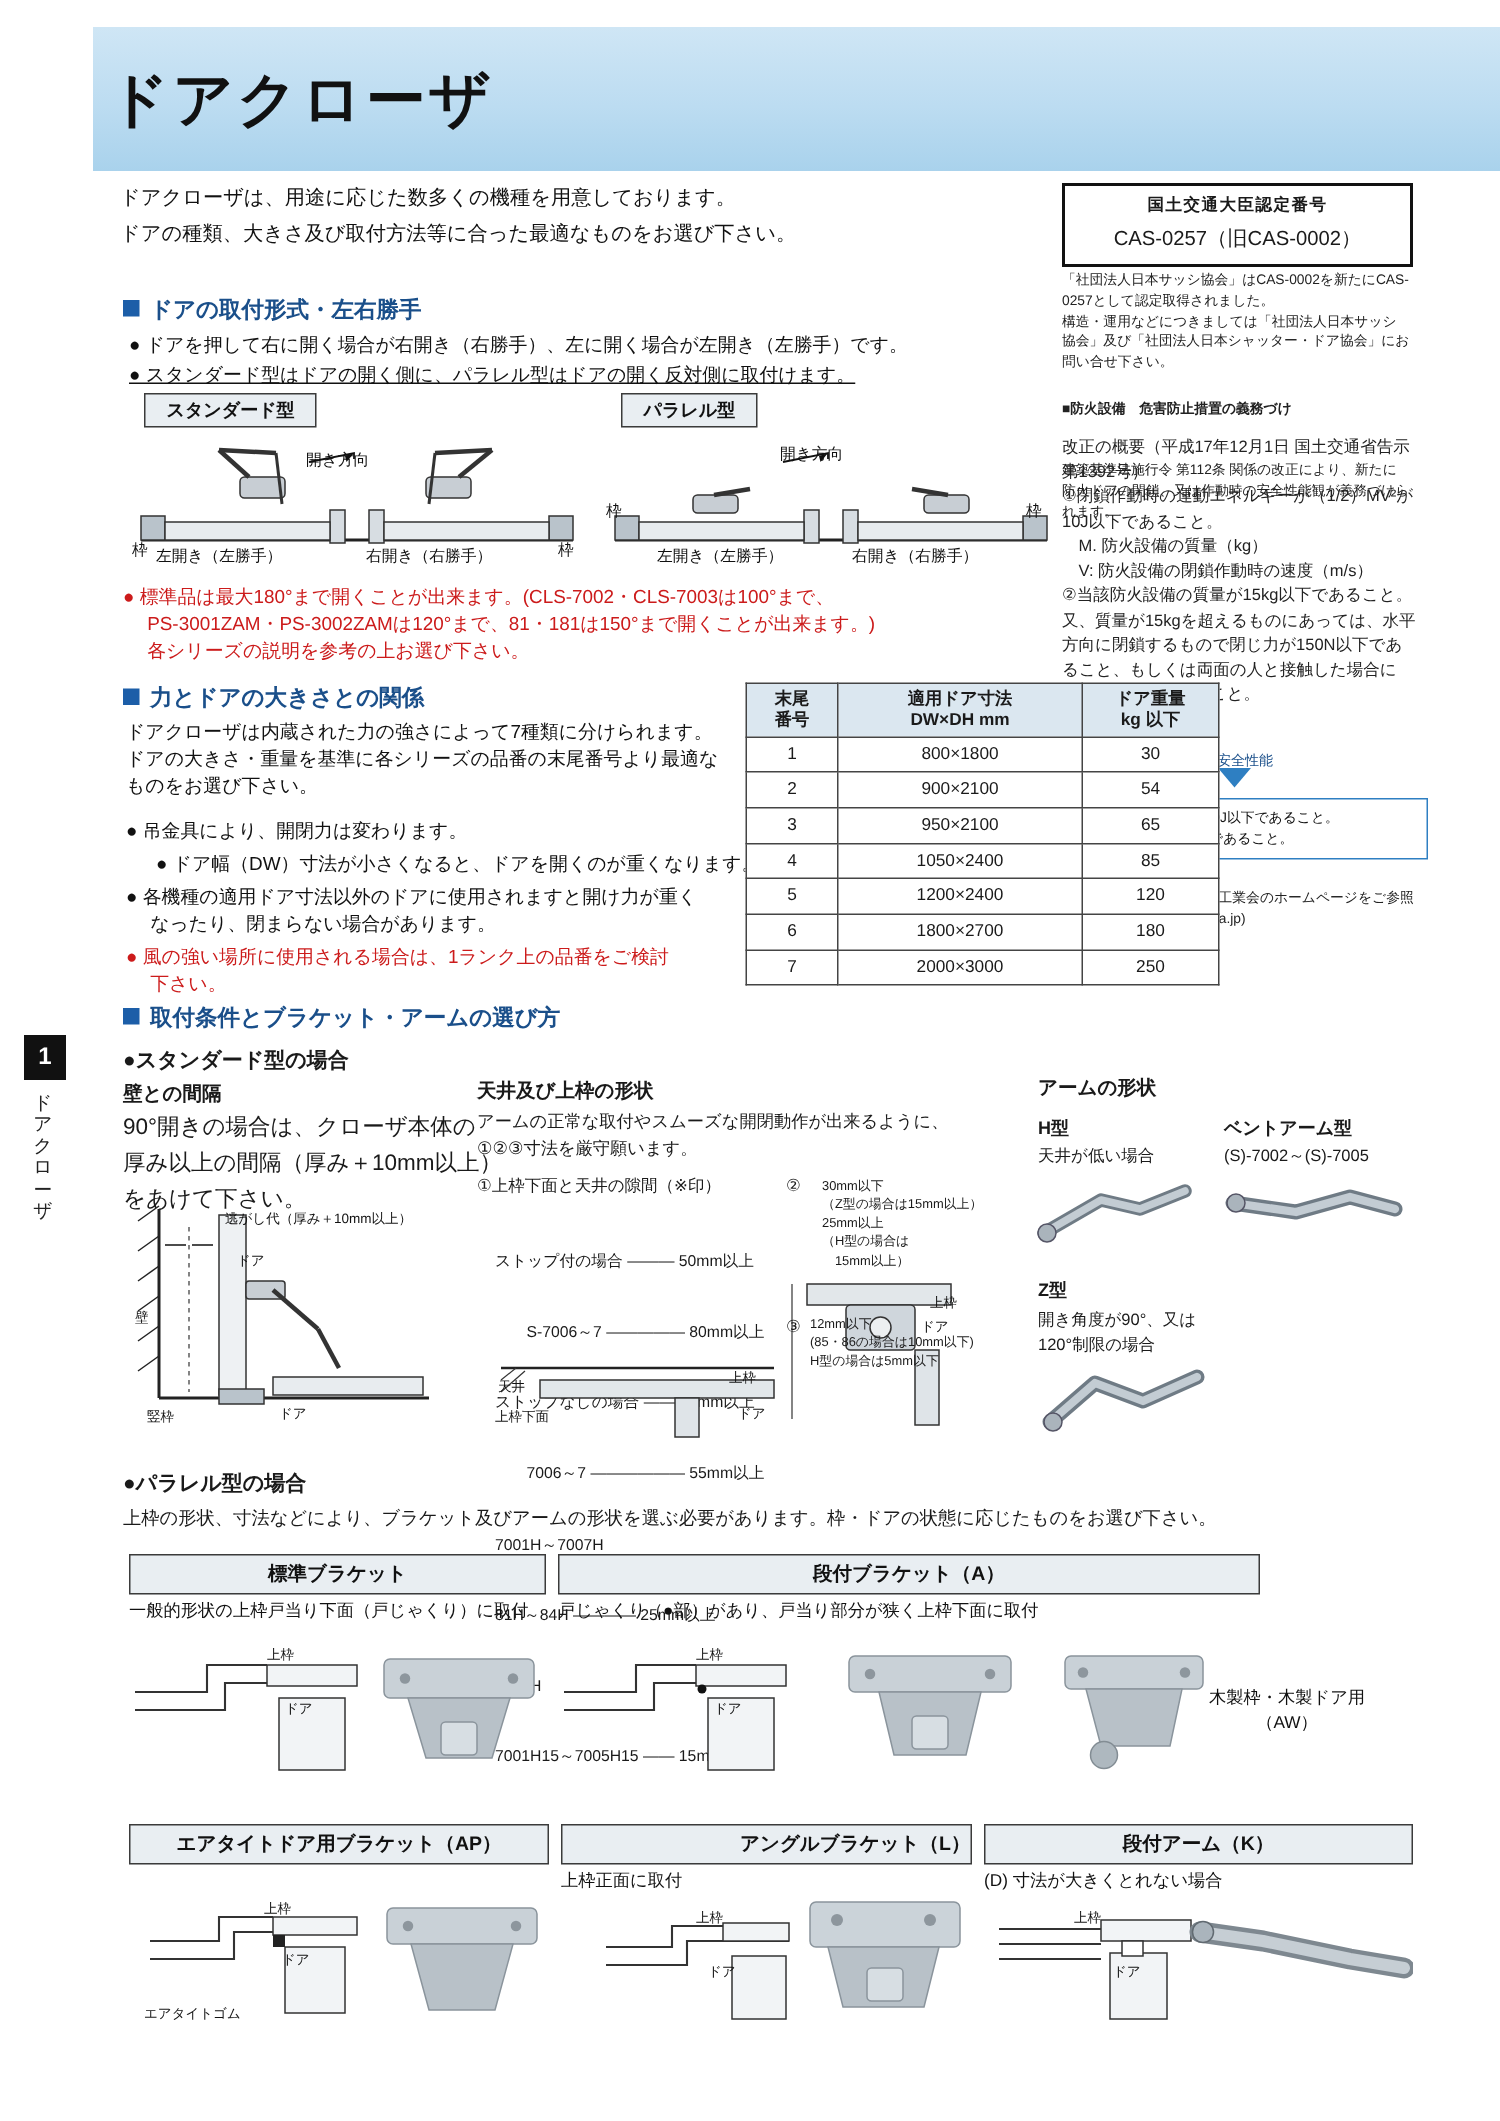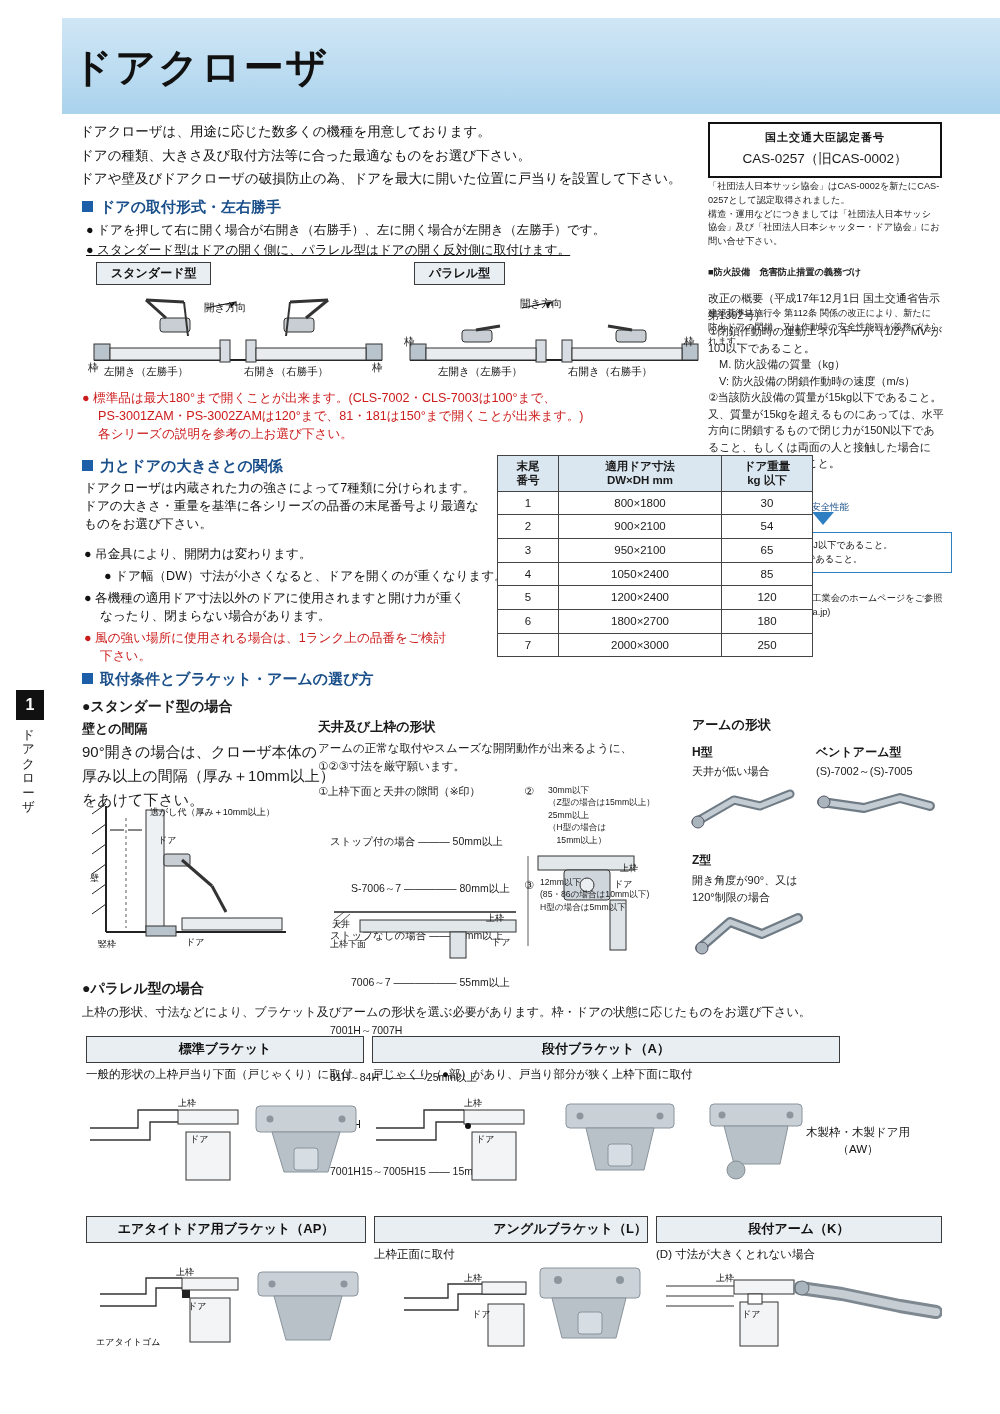--- a/index.html
+++ b/index.html
@@ -72,21 +72,20 @@
   <div class="header-band"></div>
   <div class="header-left-white"></div>
   <div class="page-title">ドアクローザ</div>
 
   <div class="side-tab">1</div>
   <div class="side-tab-label">ドアクローザ</div>
 
   <div class="lead">
     <div>ドアクローザは、用途に応じた数多くの機種を用意しております。</div>
     <div>ドアの種類、大きさ及び取付方法等に合った最適なものをお選び下さい。</div>
-    <div>ドアや壁及びドアクローザの破損防止の為、ドアを最大に開いた位置に戸当りを設置して下さい。</div>
   </div>
 
   <div class="cert-box">
     <div class="t1">国土交通大臣認定番号</div>
     <div class="t2">CAS-0257（旧CAS-0002）</div>
   </div>
   <div class="cert-note" style="white-space:pre-wrap;">「社団法人日本サッシ協会」はCAS-0002を新たにCAS-0257として認定取得されました。
 構造・運用などにつきましては「社団法人日本サッシ協会」及び「社団法人日本シャッター・ドア協会」にお問い合せ下さい。</div>
   <div class="cert-note2" style="white-space:pre-wrap;">
     <div style="font-weight:bold;">■防火設備　危害防止措置の義務づけ</div>

